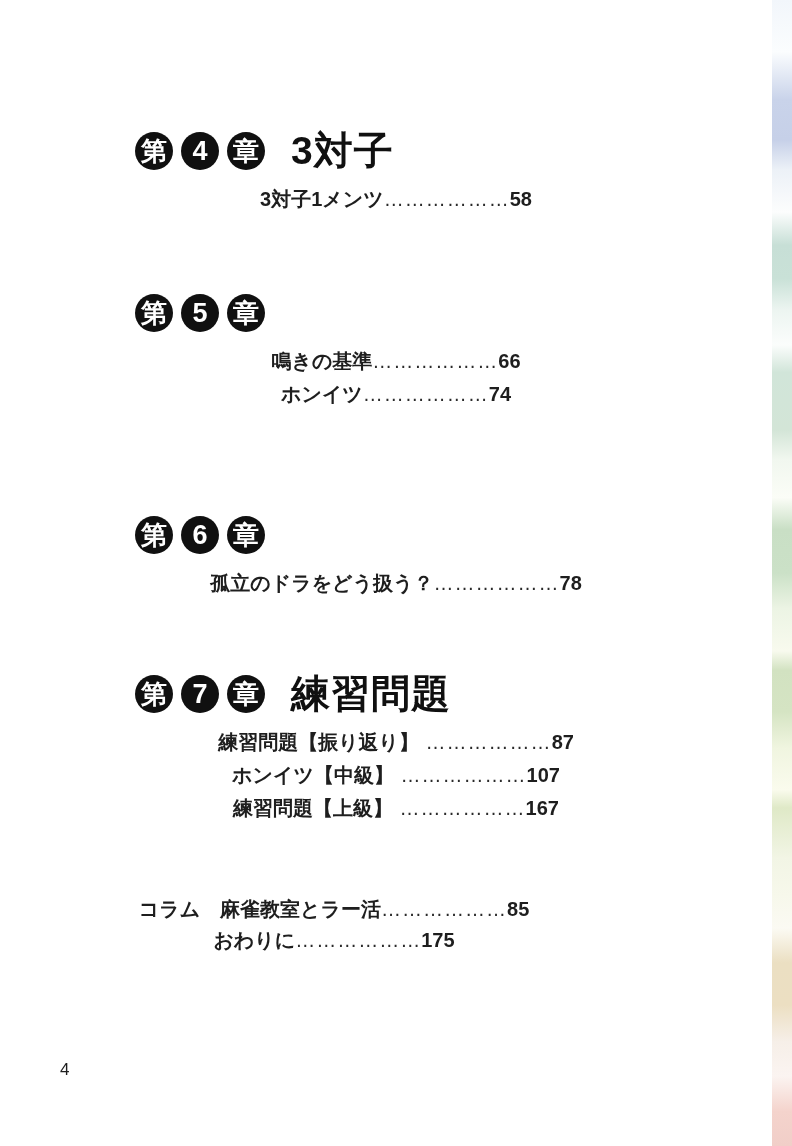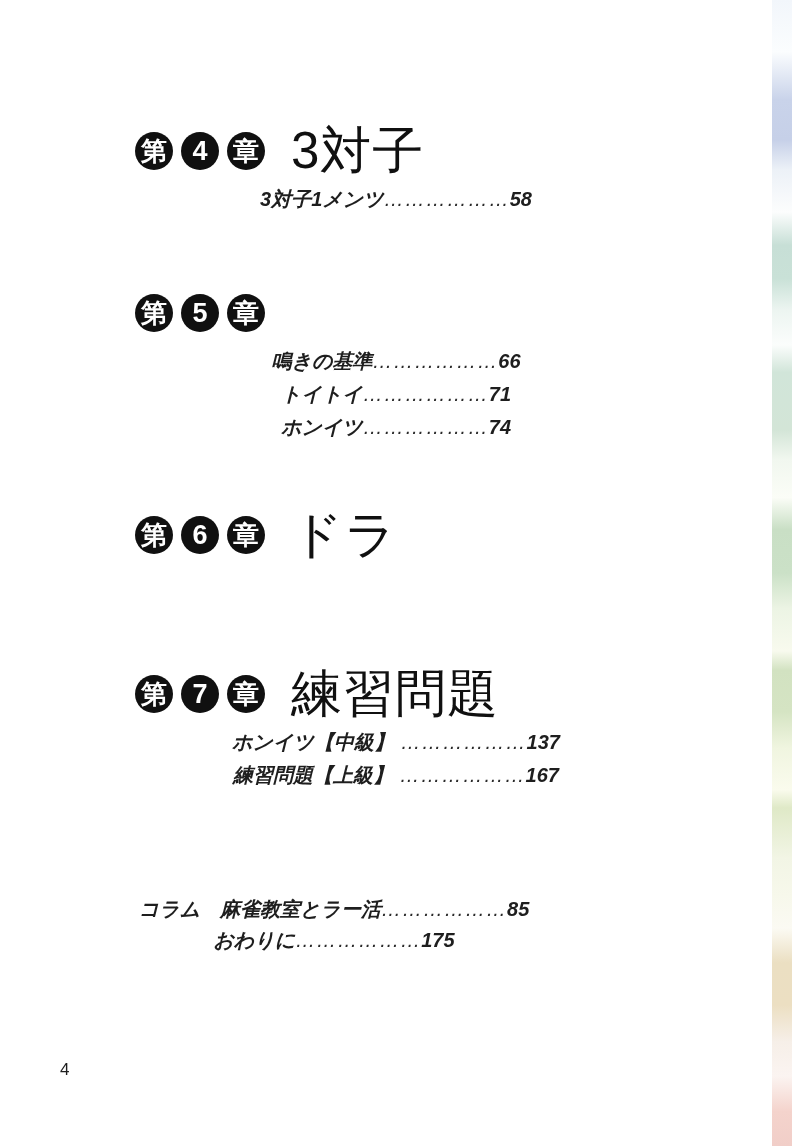--- a/index.html
+++ b/index.html
@@ -52,39 +52,38 @@
     font-weight: 700;
     margin-right: 8px;
     flex: 0 0 auto;
     line-height: 1;
   }
   .badge.num {
     font-size: 27px;
   }
   .chapter-title {
     margin-left: 18px;
-    font-size: 51px;
-    font-weight: 400;
+    font-size: 39px;
+    font-weight: 700;
     color: #101010;
     letter-spacing: 1px;
     white-space: nowrap;
     text-align: center;
   }
   .entries {
     margin-top: 12px;
   }
   .entry, .extra {
     height: 33px;
     line-height: 33px;
     text-align: center;
     font-size: 20px;
     font-weight: 600;
     color: #1e1e1e;
     white-space: nowrap;
-    font-style: italic;
   }
   .extra {
     position: absolute;
     left: 0;
     width: 668px;
   }
   .leader {
     font-weight: 400;
     color: #2a2a2a;
     letter-spacing: 1px;
@@ -116,45 +115,45 @@
   </section>
 
   <section class="chapter" style="top:293px">
     <div class="heading-row">
       <span class="badge">第</span>
       <span class="badge num">5</span>
       <span class="badge">章</span>
     </div>
     <div class="entries">
       <div class="entry"><span>鳴きの基準</span><span class="leader">………………</span><span>66</span></div>
-      <div class="entry"><span>トイトイ</span><span class="leader">………………</span><span>71</span></div>
       <div class="entry"><span>ホンイツ</span><span class="leader">………………</span><span>74</span></div>
     </div>
   </section>
 
   <section class="chapter" style="top:515px">
     <div class="heading-row">
       <span class="badge">第</span>
       <span class="badge num">6</span>
       <span class="badge">章</span>
-      <span class="chapter-title">ドラ</span>
     </div>
     <div class="entries">
+      <div class="entry"><span>孤立のドラをどう扱う？</span><span class="leader">………………</span><span>78</span></div>
     </div>
   </section>
 
   <section class="chapter" style="top:674px">
     <div class="heading-row">
       <span class="badge">第</span>
       <span class="badge num">7</span>
       <span class="badge">章</span>
       <span class="chapter-title">練習問題</span>
     </div>
     <div class="entries">
-      <div class="entry"><span>ホンイツ【中級】</span><span class="leader"> ………………</span><span>137</span></div>
+      <div class="entry"><span>練習問題【振り返り】</span><span class="leader"> ………………</span><span>87</span></div>
+      <div class="entry"><span>ホンイツ【中級】</span><span class="leader"> ………………</span><span>107</span></div>
       <div class="entry"><span>練習問題【上級】</span><span class="leader"> ………………</span><span>167</span></div>
     </div>
   </section>
 
   <div class="extra" style="top:893px"><span>コラム　麻雀教室とラー活</span><span class="leader">………………</span><span>85</span></div>
 
   <div class="extra" style="top:924px"><span>おわりに</span><span class="leader">………………</span><span>175</span></div>
 
   <div class="page-number">4</div>
 

